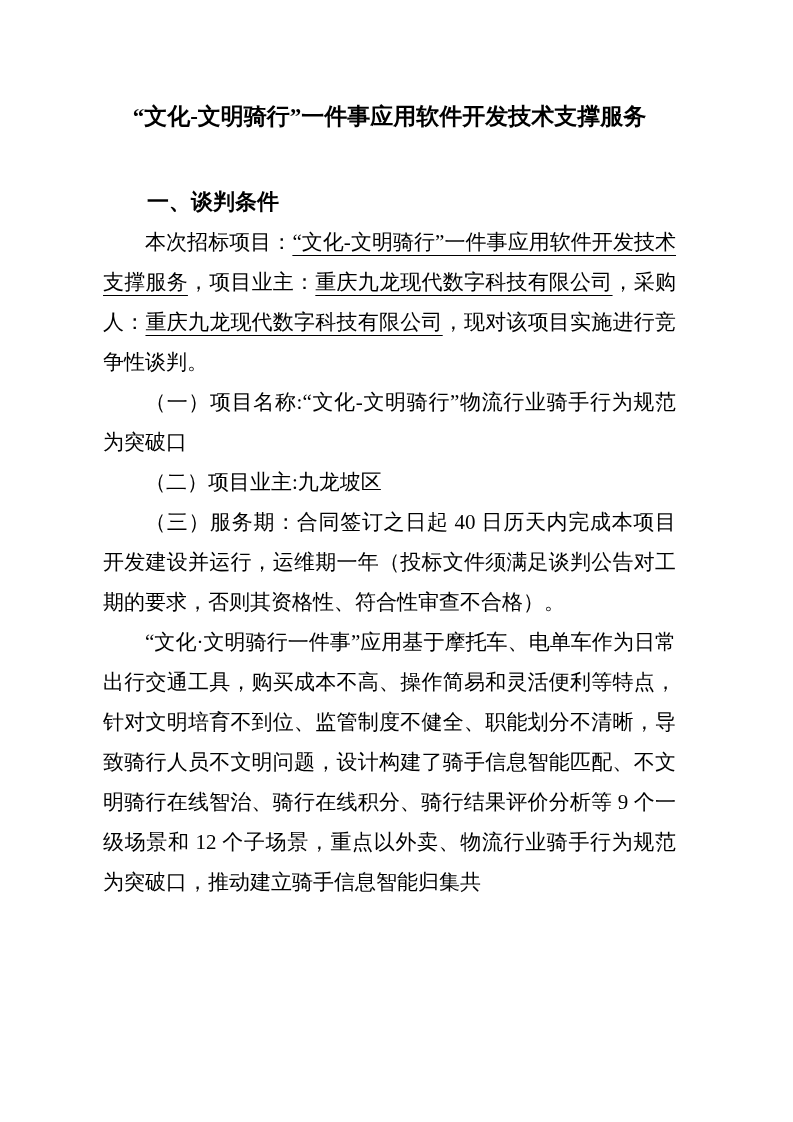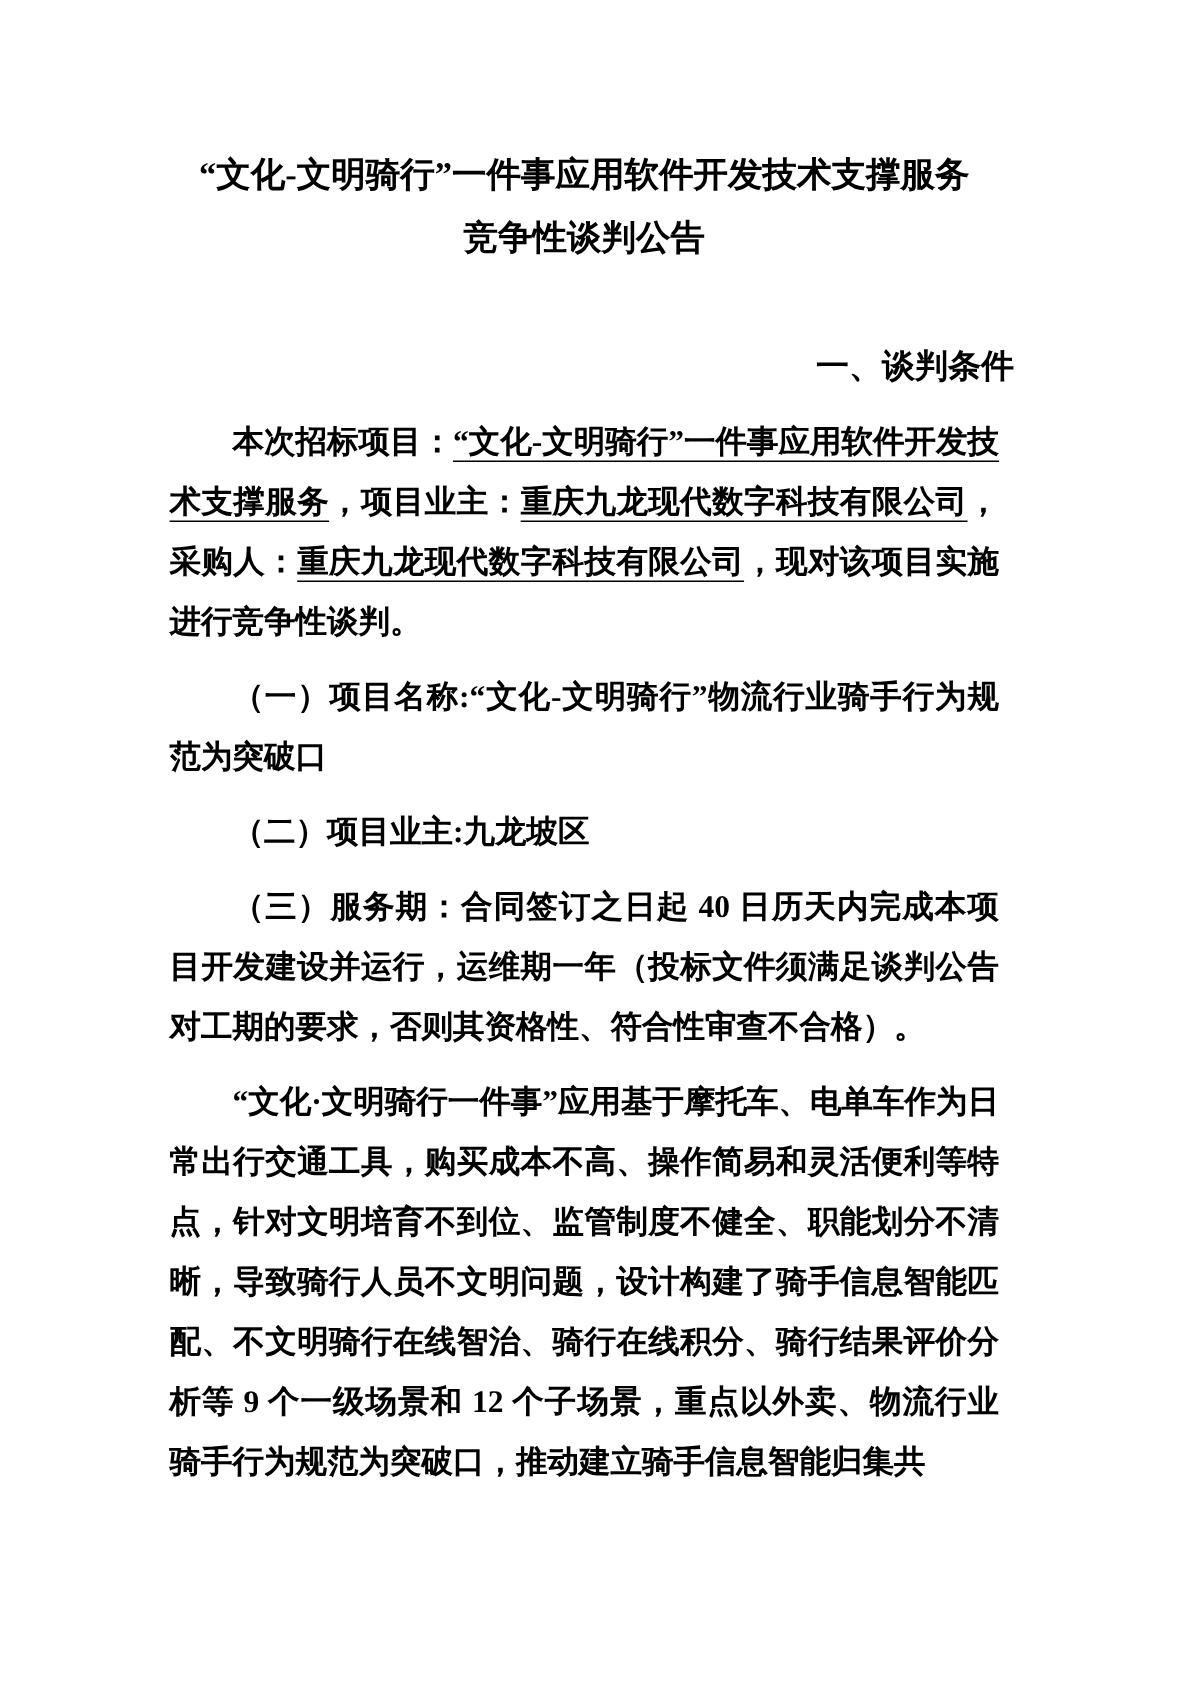--- a/index.html
+++ b/index.html
@@ -28,47 +28,46 @@
   }
   .title-line {
     display: block;
   }
   .sec-heading {
     margin: 0;
     font-size: 22px;
     font-weight: bold;
     line-height: 40px;
     text-indent: 2em;
-    text-align: right;
+    text-align: left;
     font-family: "Liberation Sans", "DejaVu Sans", sans-serif;
   }
   .para {
-    margin: 10px;
+    margin: 0;
     font-size: 21px;
-    font-weight: bold;
+    font-weight: normal;
     line-height: 40px;
     text-indent: 2em;
     text-align: justify;
     text-justify: inter-character;
     text-align-last: left;
   }
   .u {
     text-decoration: underline;
     text-underline-offset: 6px;
     text-decoration-thickness: 1px;
   }
 </style>
 </head>
 <body>
 
 <div class="page">
 
   <h1 class="doc-title">
     <span class="title-line">“文化-文明骑行”一件事应用软件开发技术支撑服务</span>
-    <span class="title-line">竞争性谈判公告</span>
   </h1>
 
   <h2 class="sec-heading">一、谈判条件</h2>
 
   <p class="para"><span>本次招标项目：</span><span class="u">“文化-文明骑行”一件事应用软件开发技术支撑服务</span><span>，项目业主：</span><span class="u">重庆九龙现代数字科技有限公司</span><span>，采购人：</span><span class="u">重庆九龙现代数字科技有限公司</span><span>，现对该项目实施进行竞争性谈判。</span></p>
 
 
   <p class="para">（一）项目名称:“文化-文明骑行”物流行业骑手行为规范为突破口</p>
 
   <p class="para">（二）项目业主:九龙坡区</p>

